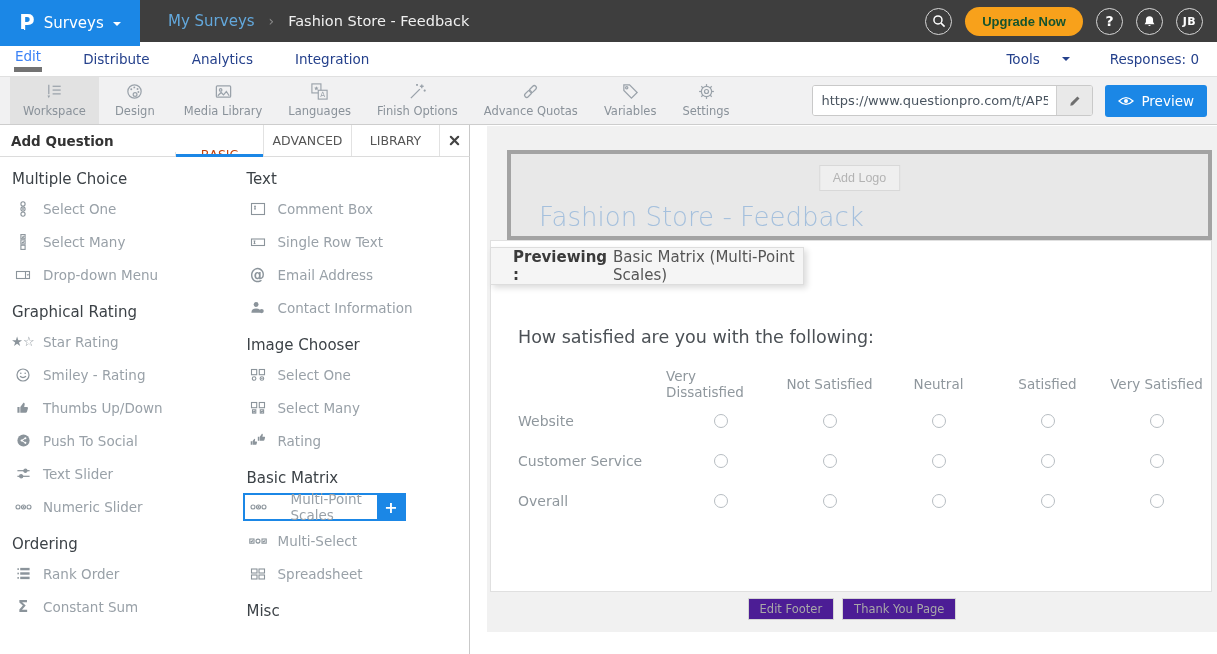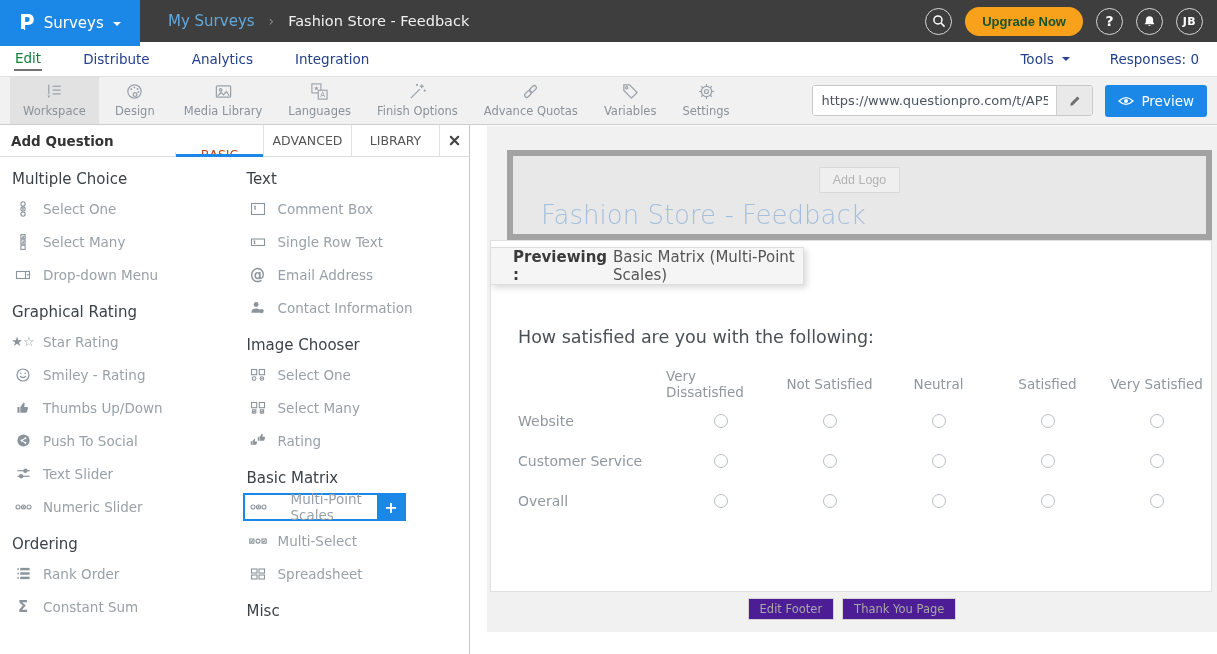--- a/index.html
+++ b/index.html
@@ -20,23 +20,23 @@
   .crumb-current { color:#f0f0f0; font-size:14.5px; }
   .topbar-right { margin-left:auto; display:flex; align-items:center; gap:13px; padding-right:14px; }
   .cir { width:27px; height:27px; border:1.5px solid #d6d6d6; border-radius:50%; display:flex; align-items:center; justify-content:center; color:#fff; cursor:pointer; flex:0 0 auto; }
   .cir.avatar { font-size:11px; font-weight:bold; letter-spacing:.5px; }
   .upgrade { background:#f8a11b; color:#14532d; font-size:13px; font-weight:bold; border:none; border-radius:15px; padding:7px 17px; cursor:pointer; }
   .qmark { font-size:14px; font-weight:bold; }
 
   
   .subnav { position:absolute; top:42px; left:0; width:100%; height:35px; background:#fff; border-bottom:1px solid #e0e0e0; display:flex; align-items:center; padding:0 18px 0 14px; }
   .subnav .tab { font-size:13.5px; color:#25418c; margin-right:40px; cursor:pointer; padding:2px 1px 3px; }
-  .subnav .tab.active { color:#15803d; border-bottom:2px solid #737373; }
+  .subnav .tab.active { color:#3b82f6; border-bottom:5px solid #737373; }
   .subnav-right { margin-left:auto; display:flex; align-items:center; gap:40px; color:#25418c; font-size:13.5px; }
-  .tools { display:flex; align-items:flex-start; gap:8px; cursor:pointer; }
+  .tools { display:flex; align-items:flex-start; gap:22px; cursor:pointer; }
 
   
   .toolbar { position:absolute; top:77px; left:0; width:100%; height:48px; background:#f1f1f2; border-bottom:1px solid #cdcdcd; display:flex; align-items:stretch; padding-left:10px; }
   .tb-item { display:flex; flex-direction:column; align-items:center; justify-content:center; gap:3px; padding:4px 13px 5px; color:#8a929a; font-size:11.5px; cursor:pointer; min-width:72px; }
   .tb-item.active { background:#e2e2e2; }
   .tb-item svg { color:#9aa2aa; }
   .tb-right { margin-left:auto; display:flex; align-items:center; gap:12px; padding-right:10px; }
   .url-wrap { display:flex; align-items:stretch; height:31px; border:1px solid #c9c9c9; border-radius:3px; overflow:hidden; background:#fff; }
   .url-input { border:none; outline:none; width:243px; padding:0 8px; font-size:13px; color:#4a5560; font-family:inherit; background:#fff; }
   .url-edit { width:36px; background:#e9e9e9; border-left:1px solid #cfcfcf; display:flex; align-items:center; justify-content:center; color:#6f6f6f; cursor:pointer; }
@@ -60,21 +60,21 @@
   .glyph { font-size:13px; color:#8b949b; }
   .glyph.big { font-size:15px; font-weight:bold; }
   .item.sel { padding:2px 0 3px 0; margin-left:8px; width:163px; height:33px; }
   .sel-wrap { display:flex; width:163px; height:28px; }
   .sel-box { flex:1; border:2px solid #1b87e6; border-right:none; background:#fff; display:flex; align-items:center; gap:21px; padding-left:3px; }
   .plus-btn { width:29px; background:#1b87e6; color:#fff; display:flex; align-items:center; justify-content:center; font-size:16px; font-weight:bold; cursor:pointer; }
 
   
   .main { position:absolute; top:125px; left:471px; right:0; bottom:0; background:#fff; }
   .canvas { position:absolute; left:16px; top:1px; width:730px; height:506px; background:#f1f1f1; }
-  .header-card { margin:24px 5px 0 20px; height:90px; background:#e8e8e8; border:6px solid #a3a3a3; position:relative; }
+  .header-card { margin:24px 5px 0 20px; height:90px; background:#e8e8e8; border:4px solid #a3a3a3; position:relative; }
   .add-logo { position:absolute; top:11px; left:50%; transform:translateX(-50%); background:#efefef; border:1px solid #d8d8d8; color:#b3b3b3; font-size:12.5px; padding:5px 13px; cursor:pointer; }
   .survey-title { position:absolute; left:28px; bottom:4px; font-size:26px; font-weight:300; color:#a5c0dd; }
   .white-card { margin:0 5px 0 3px; height:352px; background:#fff; border:1px solid #e0e0e0; position:relative; }
   .preview-tab { position:absolute; top:6px; left:-1px; width:314px; height:38px; background:#f5f5f5; border:1px solid #ddd; box-shadow:3px 3px 6px rgba(0,0,0,.14); display:flex; align-items:center; padding-left:22px; gap:6px; font-size:15px; }
   .pv-label { font-weight:bold; color:#3b3b3b; }
   .pv-value { color:#555; }
   .question { position:absolute; top:86px; left:27px; font-size:17.5px; color:#4b5055; }
   .matrix { position:absolute; top:126px; left:27px; display:grid; grid-template-columns:148px repeat(5,109px); }
   .mx-h { height:34px; display:flex; align-items:center; justify-content:center; font-size:13.5px; color:#8f979d; }
   .mx-rowlabel { height:40px; display:flex; align-items:center; font-size:14px; color:#8f979d; }

